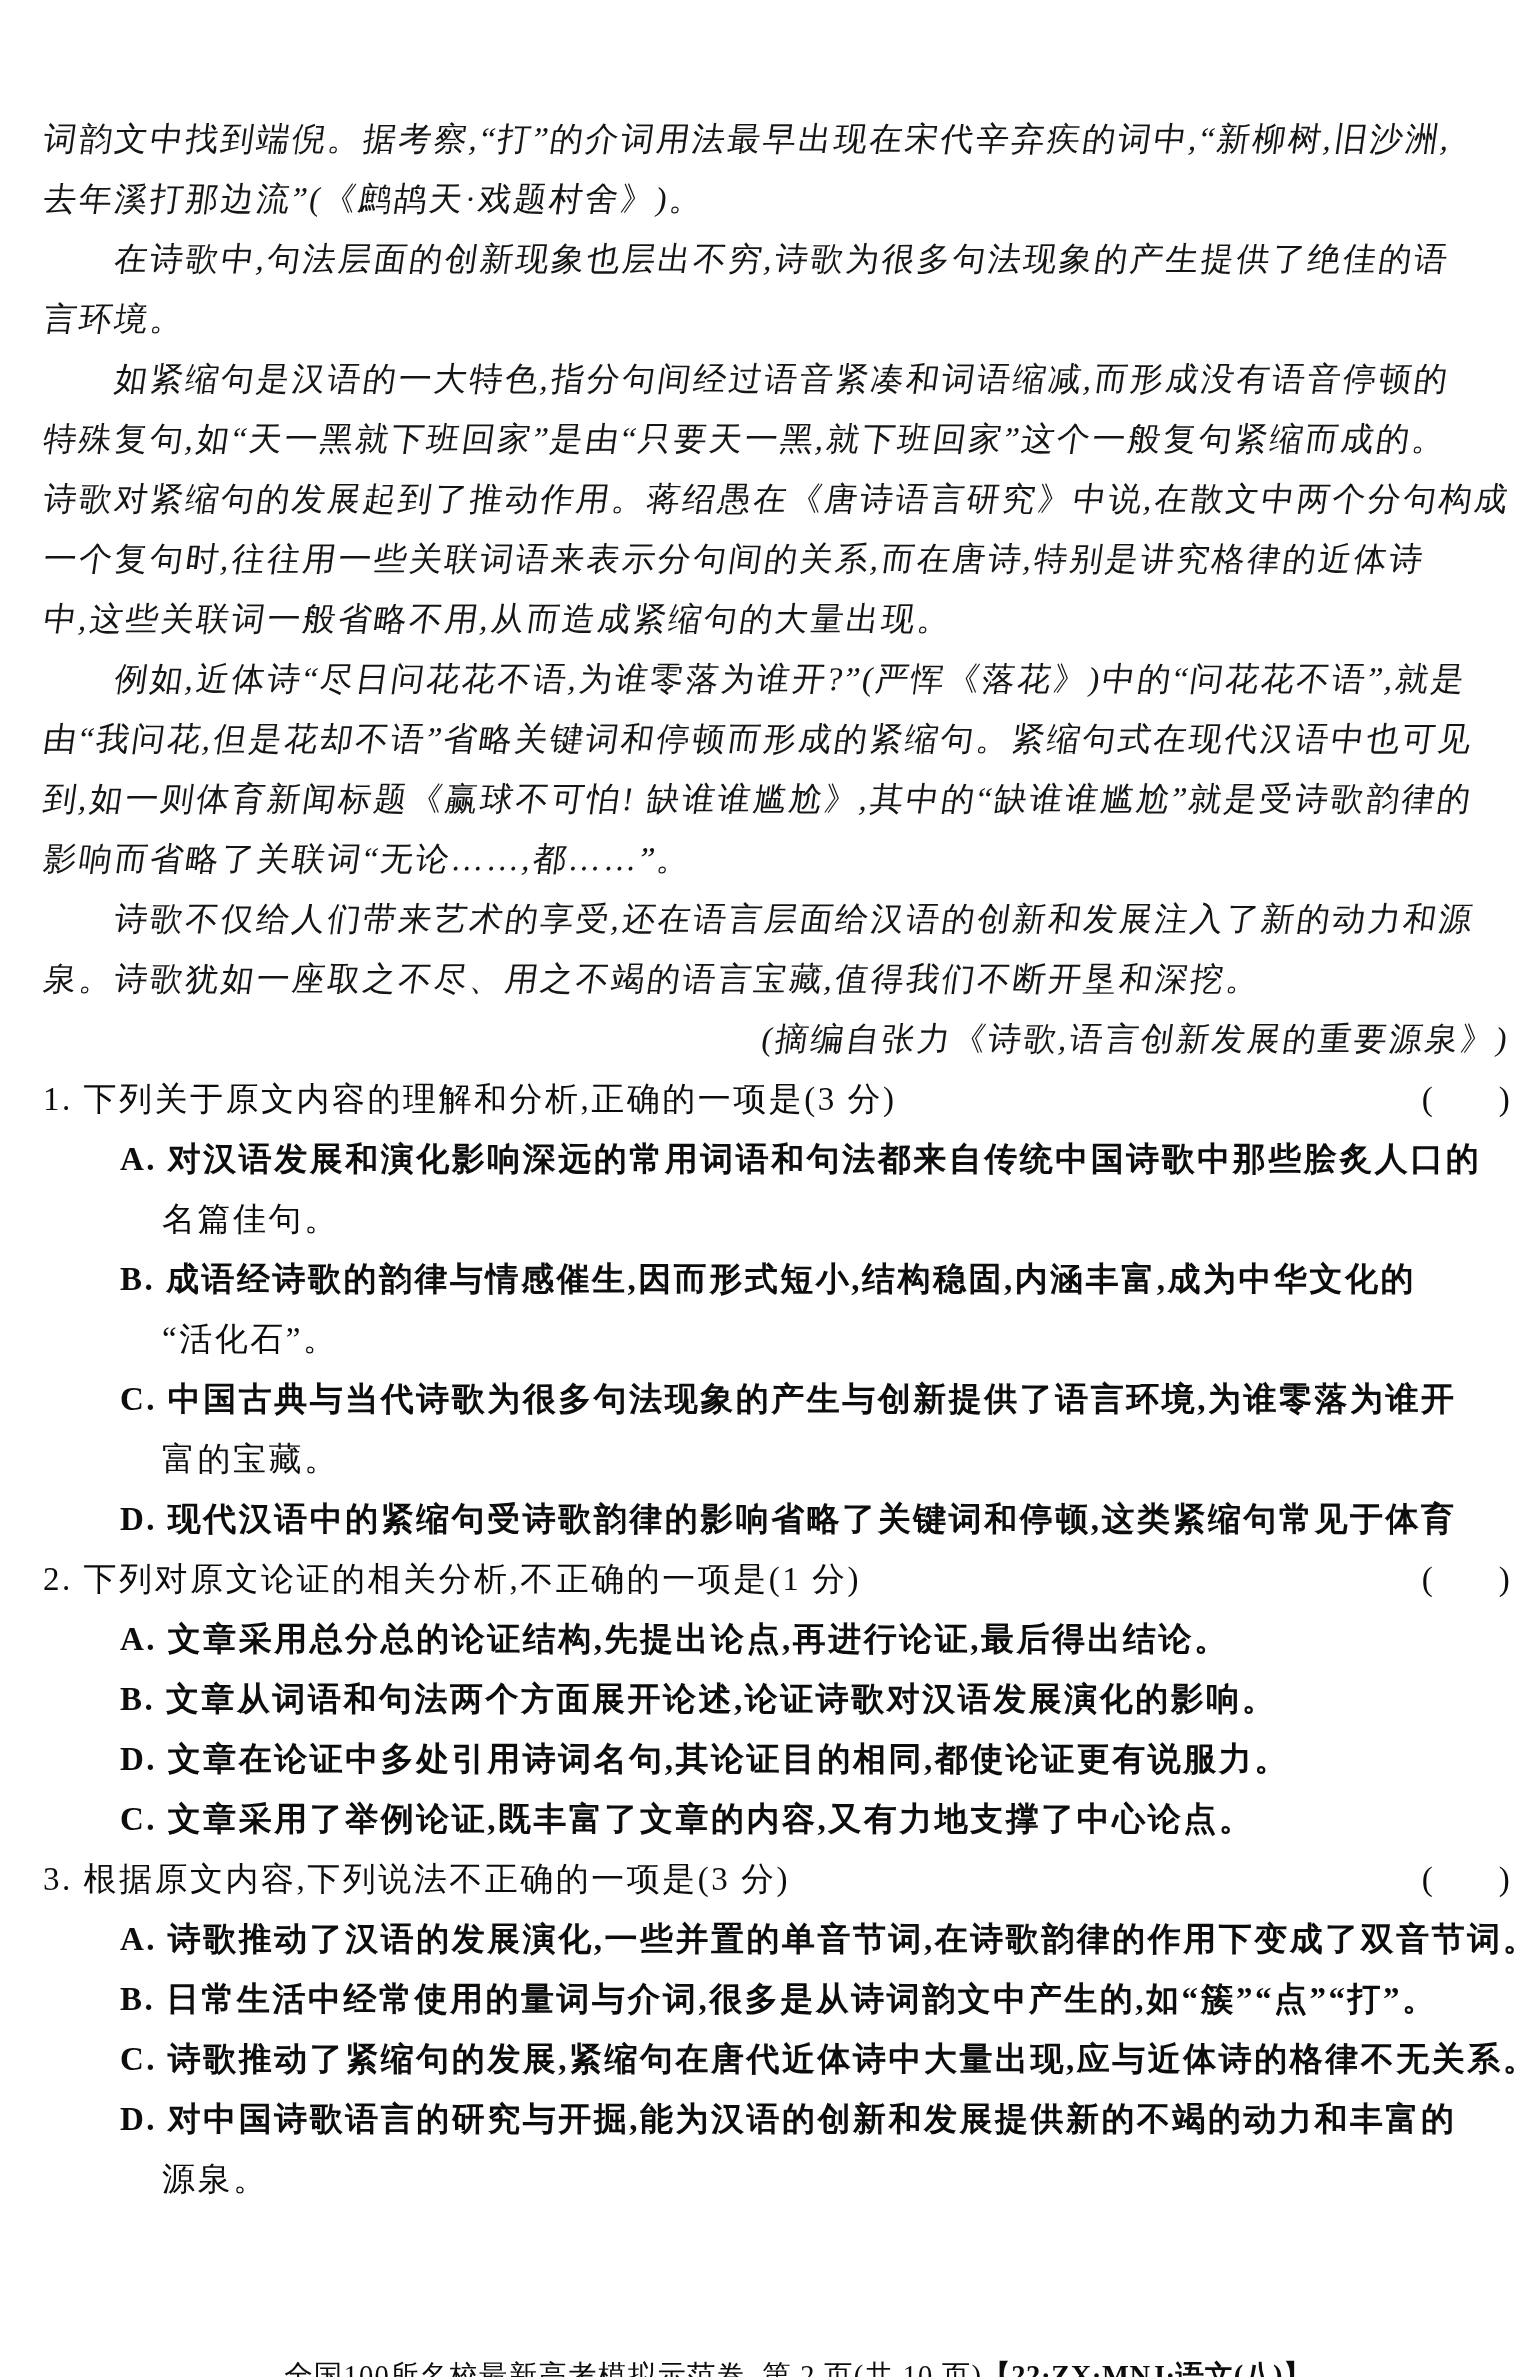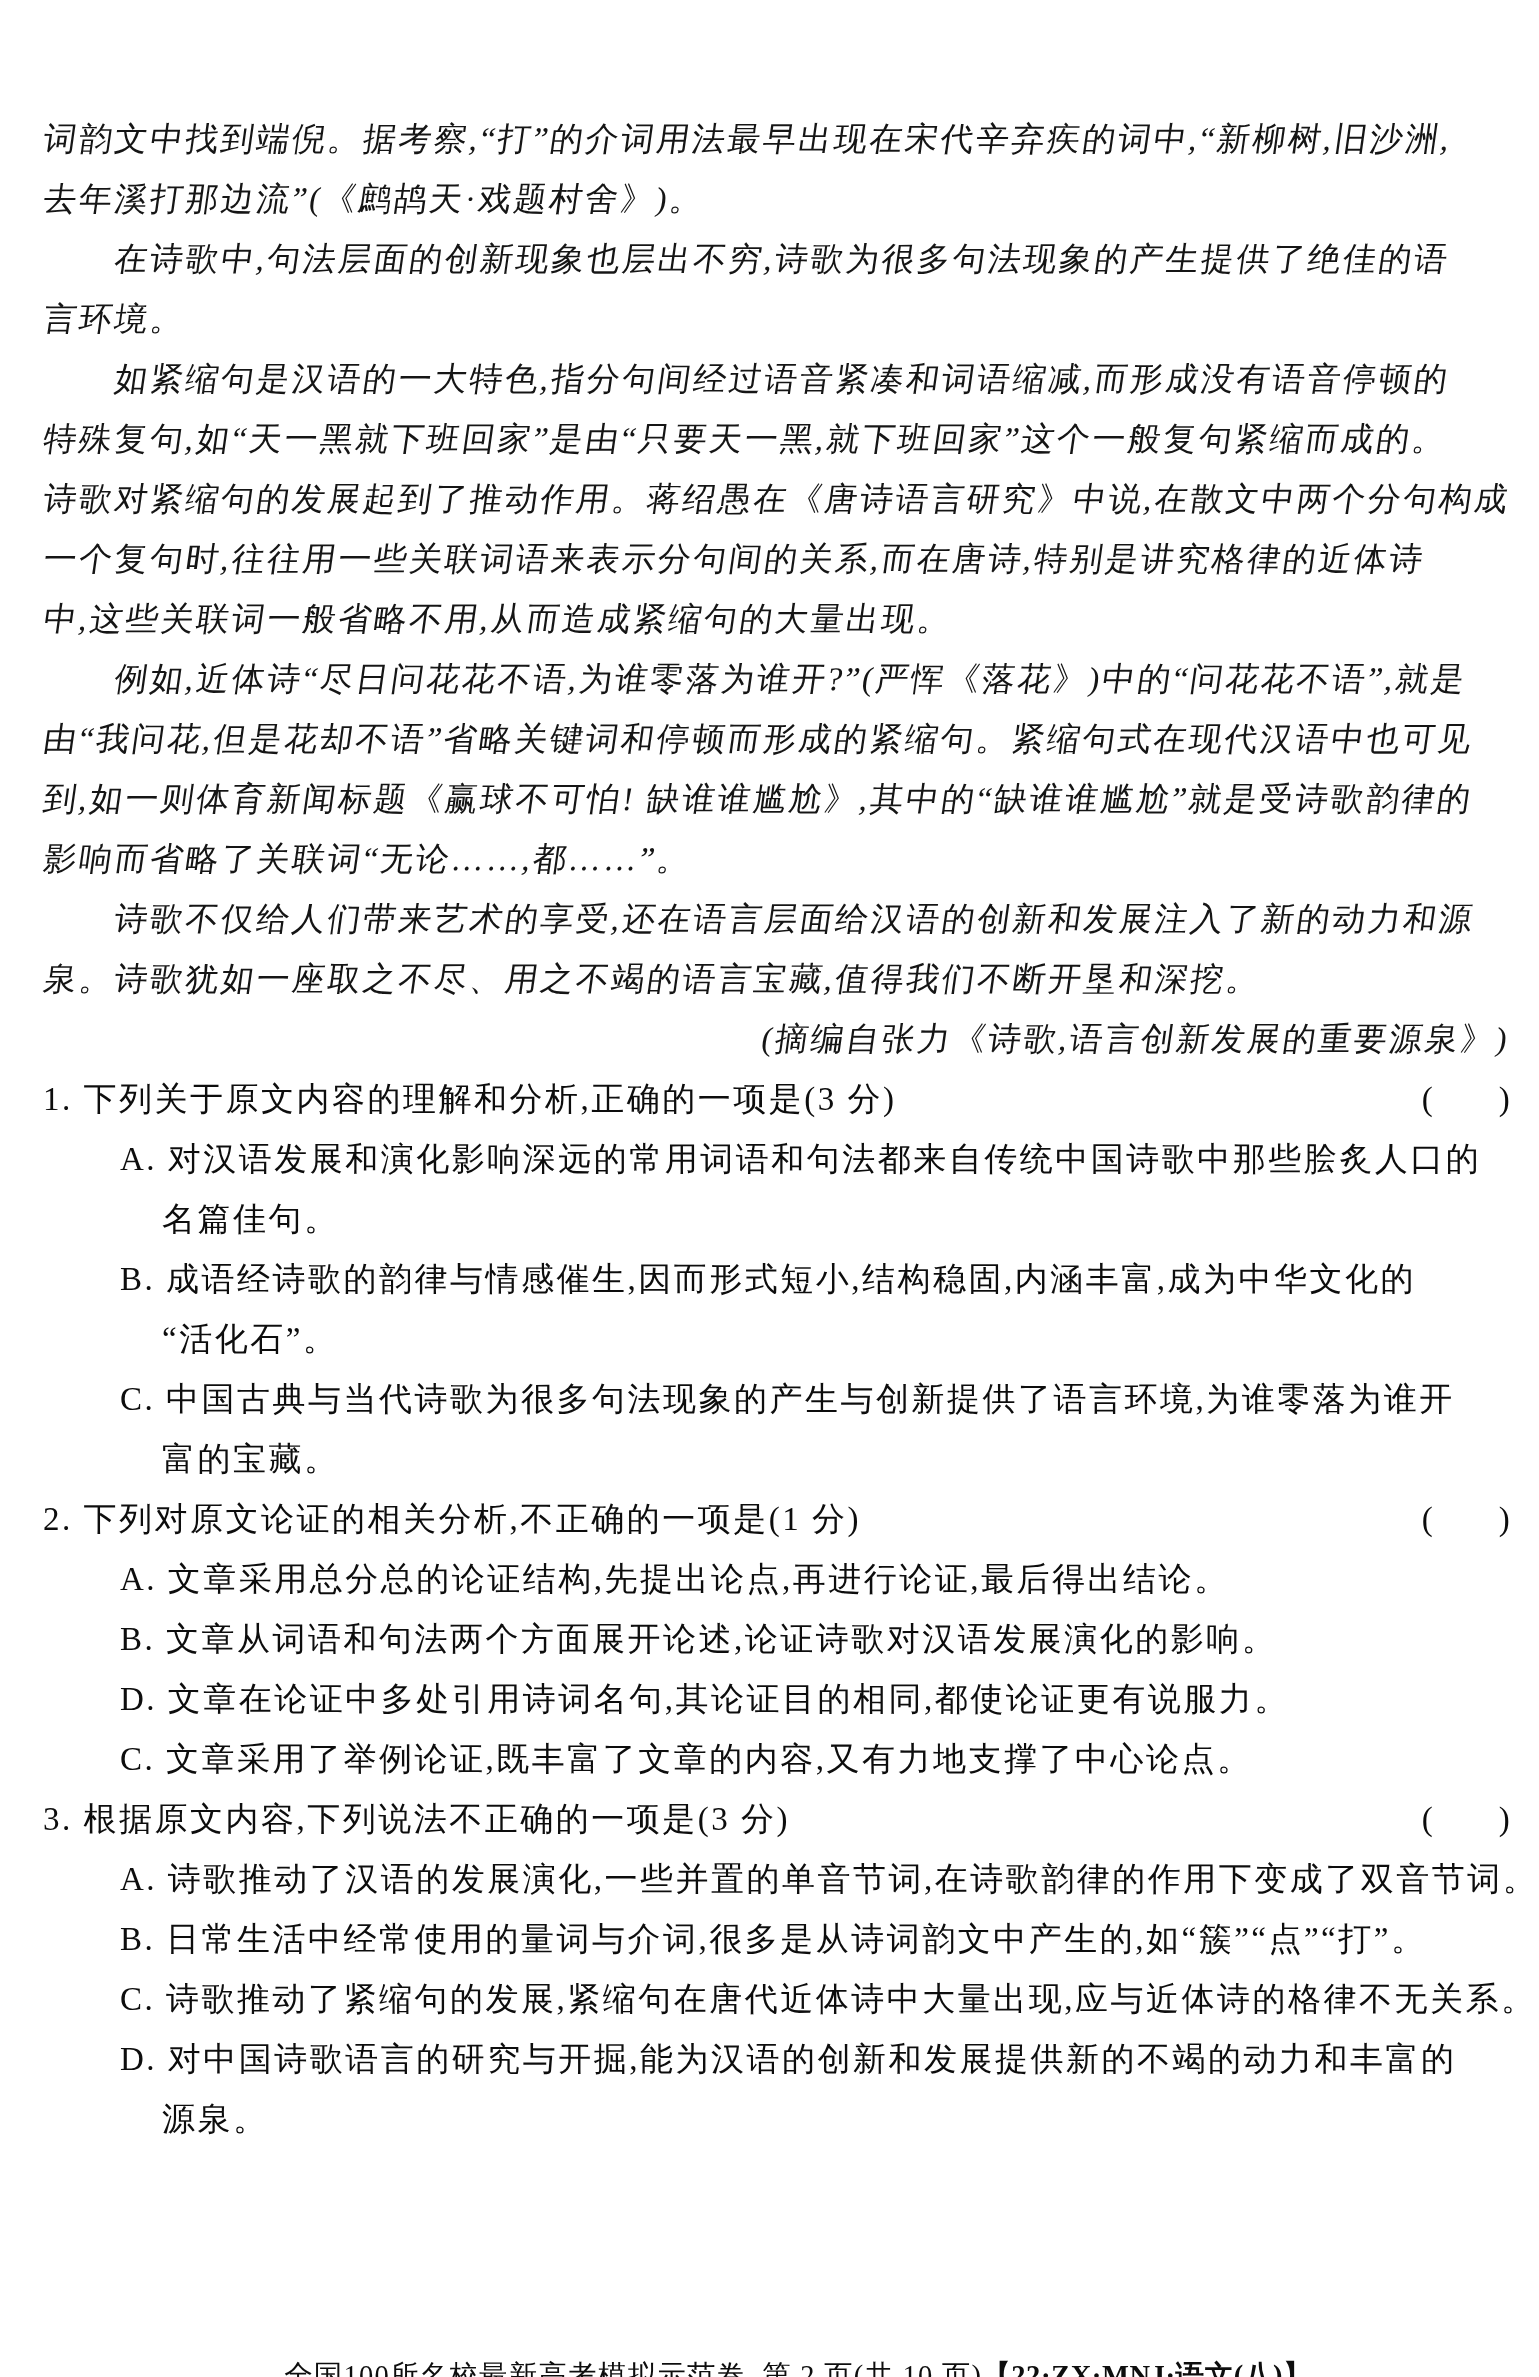--- a/index.html
+++ b/index.html
@@ -34,21 +34,21 @@
   }
   .attr { text-align: right; padding-right: 2.5px; }
   
   .stem {
     display: flex;
     justify-content: space-between;
     align-items: flex-start;
   }
   .stem .blank { letter-spacing: 0; padding-right: 1.2px; }
   
-  .opt1 { padding-left: 77px; }
+  .opt1 { padding-left: 77px; font-weight: bold; }
   .opt2 { padding-left: 119px; }
   .footer {
     position: absolute;
     left: 12px;
     top: 2290px;
     width: 100%;
     height: 57px;
     line-height: 57px;
     text-align: center;
     font-size: 28.5px;
@@ -85,20 +85,21 @@
     <div class="line stem">
       <span>1. 下列关于原文内容的理解和分析,正确的一项是(3 分)</span>
       <span class="blank">(　　)</span>
     </div>
     <div class="line opt1">A. 对汉语发展和演化影响深远的常用词语和句法都来自传统中国诗歌中那些脍炙人口的</div>
     <div class="line opt2">名篇佳句。</div>
     <div class="line opt1">B. 成语经诗歌的韵律与情感催生,因而形式短小,结构稳固,内涵丰富,成为中华文化的</div>
     <div class="line opt2">“活化石”。</div>
     <div class="line opt1">C. 中国古典与当代诗歌为很多句法现象的产生与创新提供了语言环境,为谁零落为谁开</div>
     <div class="line opt2">富的宝藏。</div>
+    <div class="line opt1">D. 现代汉语中的紧缩句受诗歌韵律的影响省略了关键词和停顿,这类紧缩句常见于体育</div>
 
     <div class="line stem">
       <span>2. 下列对原文论证的相关分析,不正确的一项是(1 分)</span>
       <span class="blank">(　　)</span>
     </div>
     <div class="line opt1">A. 文章采用总分总的论证结构,先提出论点,再进行论证,最后得出结论。</div>
     <div class="line opt1">B. 文章从词语和句法两个方面展开论述,论证诗歌对汉语发展演化的影响。</div>
     <div class="line opt1">D. 文章在论证中多处引用诗词名句,其论证目的相同,都使论证更有说服力。</div>
     <div class="line opt1">C. 文章采用了举例论证,既丰富了文章的内容,又有力地支撑了中心论点。</div>
 

